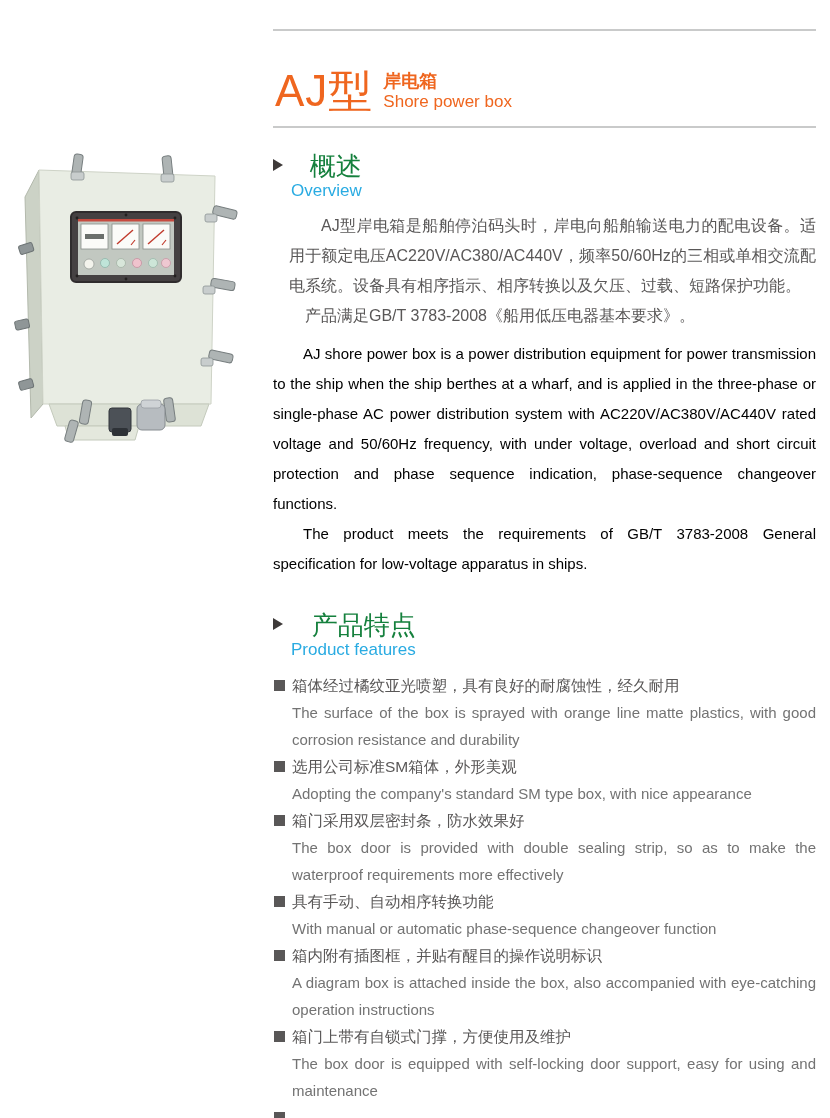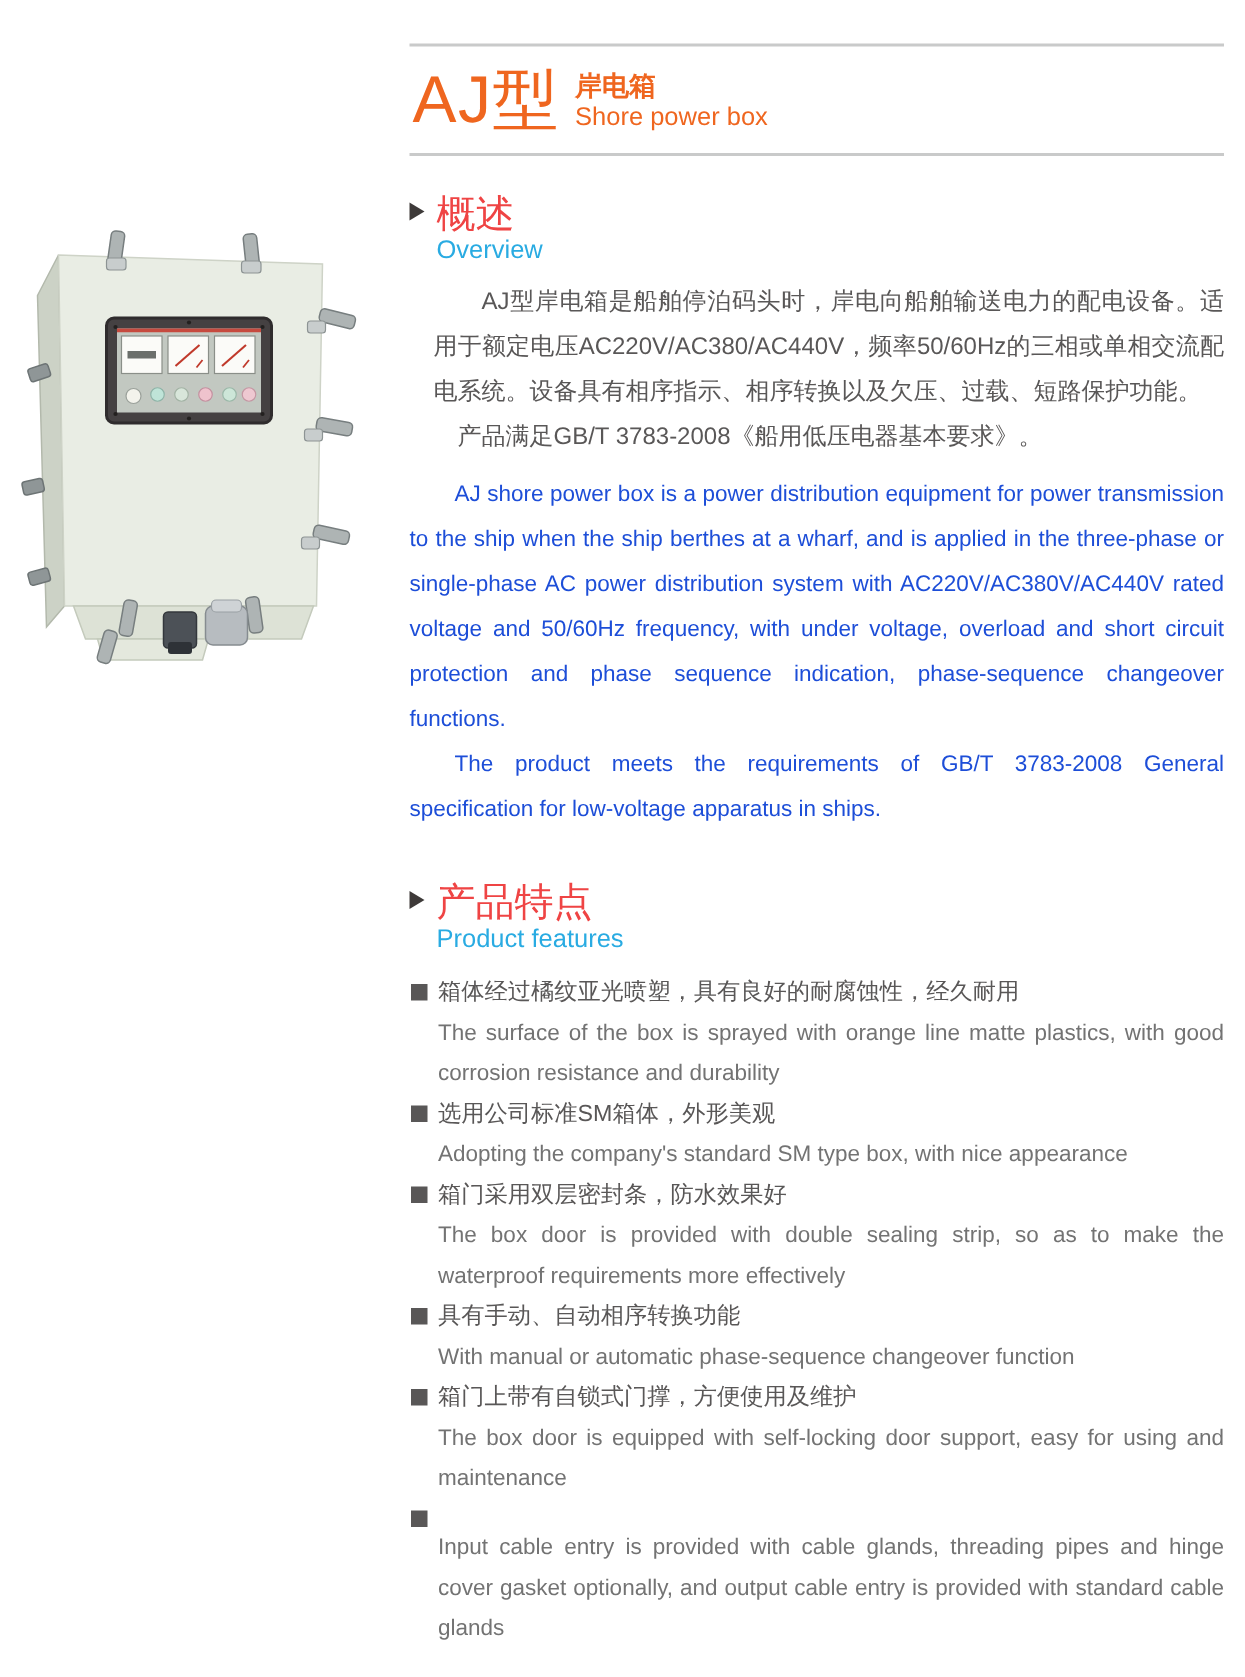--- a/index.html
+++ b/index.html
@@ -4,37 +4,37 @@
 <style>
   html,body{margin:0;padding:0;background:#ffffff;}
   .page{
     position:relative;width:830px;height:1118px;background:#fff;overflow:hidden;
     font-family:"Liberation Sans","DejaVu Sans",sans-serif;
   }
   
   .right-col{position:absolute;left:273px;top:0;width:543px;}
   .header{border-top:2px solid #c9caca;border-bottom:2px solid #c9caca;
     margin-top:29px;padding:13px 0 12px 2px;}
-  .title-row{display:flex;align-items:center;gap:10px;color:#ef661f;}
+  .title-row{display:flex;align-items:center;gap:10px;color:#ef661f;margin-top:24px;}
   .model{font-size:44px;line-height:46px;letter-spacing:1px;}
   .sub{display:flex;flex-direction:column;justify-content:flex-end;}
   .sub-cn{font-size:18px;font-weight:bold;line-height:21px;}
   .sub-en{font-size:17px;line-height:20px;}
   
   .section-head{display:flex;align-items:flex-start;margin-top:24px;}
   .tri{width:0;height:0;border-left:10px solid #3e3a39;
     border-top:6px solid transparent;border-bottom:6px solid transparent;
     margin:7px 8px 0 0;flex:none;}
-  .h-cn{font-size:26px;line-height:28px;color:#ef4444;}
+  .h-cn{font-size:26px;line-height:28px;color:#15803d;text-align:right;}
   .h-en{font-size:17px;line-height:19px;color:#29abe2;margin-top:1px;}
   
   .para-cn{font-size:16px;line-height:30px;color:#595757;text-align:justify;
     text-indent:2em;margin:0;}
   .para-cn.first{margin-top:11px;margin-left:16px;}
-  .para-en{font-size:15px;line-height:30px;color:#1d4ed8;text-align:justify;
+  .para-en{font-size:15px;line-height:30px;color:#000000;text-align:justify;
     text-indent:2em;margin:0;}
   .para-en.first{margin-top:8px;}
   
   .features-list{margin-top:13px;}
   .feat-cn{display:flex;align-items:flex-start;font-size:15.5px;line-height:27px;
     color:#595757;}
   .sq{display:inline-block;width:11px;height:11px;background:#595757;
     margin:8px 7px 0 1px;flex:none;}
   .feat-en{font-size:15px;line-height:27px;color:#737373;text-align:justify;
     padding-left:19px;}
@@ -185,20 +185,27 @@
       </div>
 
       <div>
         <div class="feat-cn">
           <span class="sq"></span>
           <span>具有手动、自动相序转换功能</span>
         </div>
         <div class="feat-en">With manual or automatic phase-sequence changeover function</div>
       </div>
 
+      <div>
+        <div class="feat-cn">
+          <span class="sq"></span>
+          <span>箱内附有插图框，并贴有醒目的操作说明标识</span>
+        </div>
+        <div class="feat-en">A diagram box is attached inside the box, also accompanied with eye-catching operation instructions</div>
+      </div>
 
       <div>
         <div class="feat-cn">
           <span class="sq"></span>
           <span>箱门上带有自锁式门撑，方便使用及维护</span>
         </div>
         <div class="feat-en">The box door is equipped with self-locking door support, easy for using and maintenance</div>
       </div>
 
       <div>

